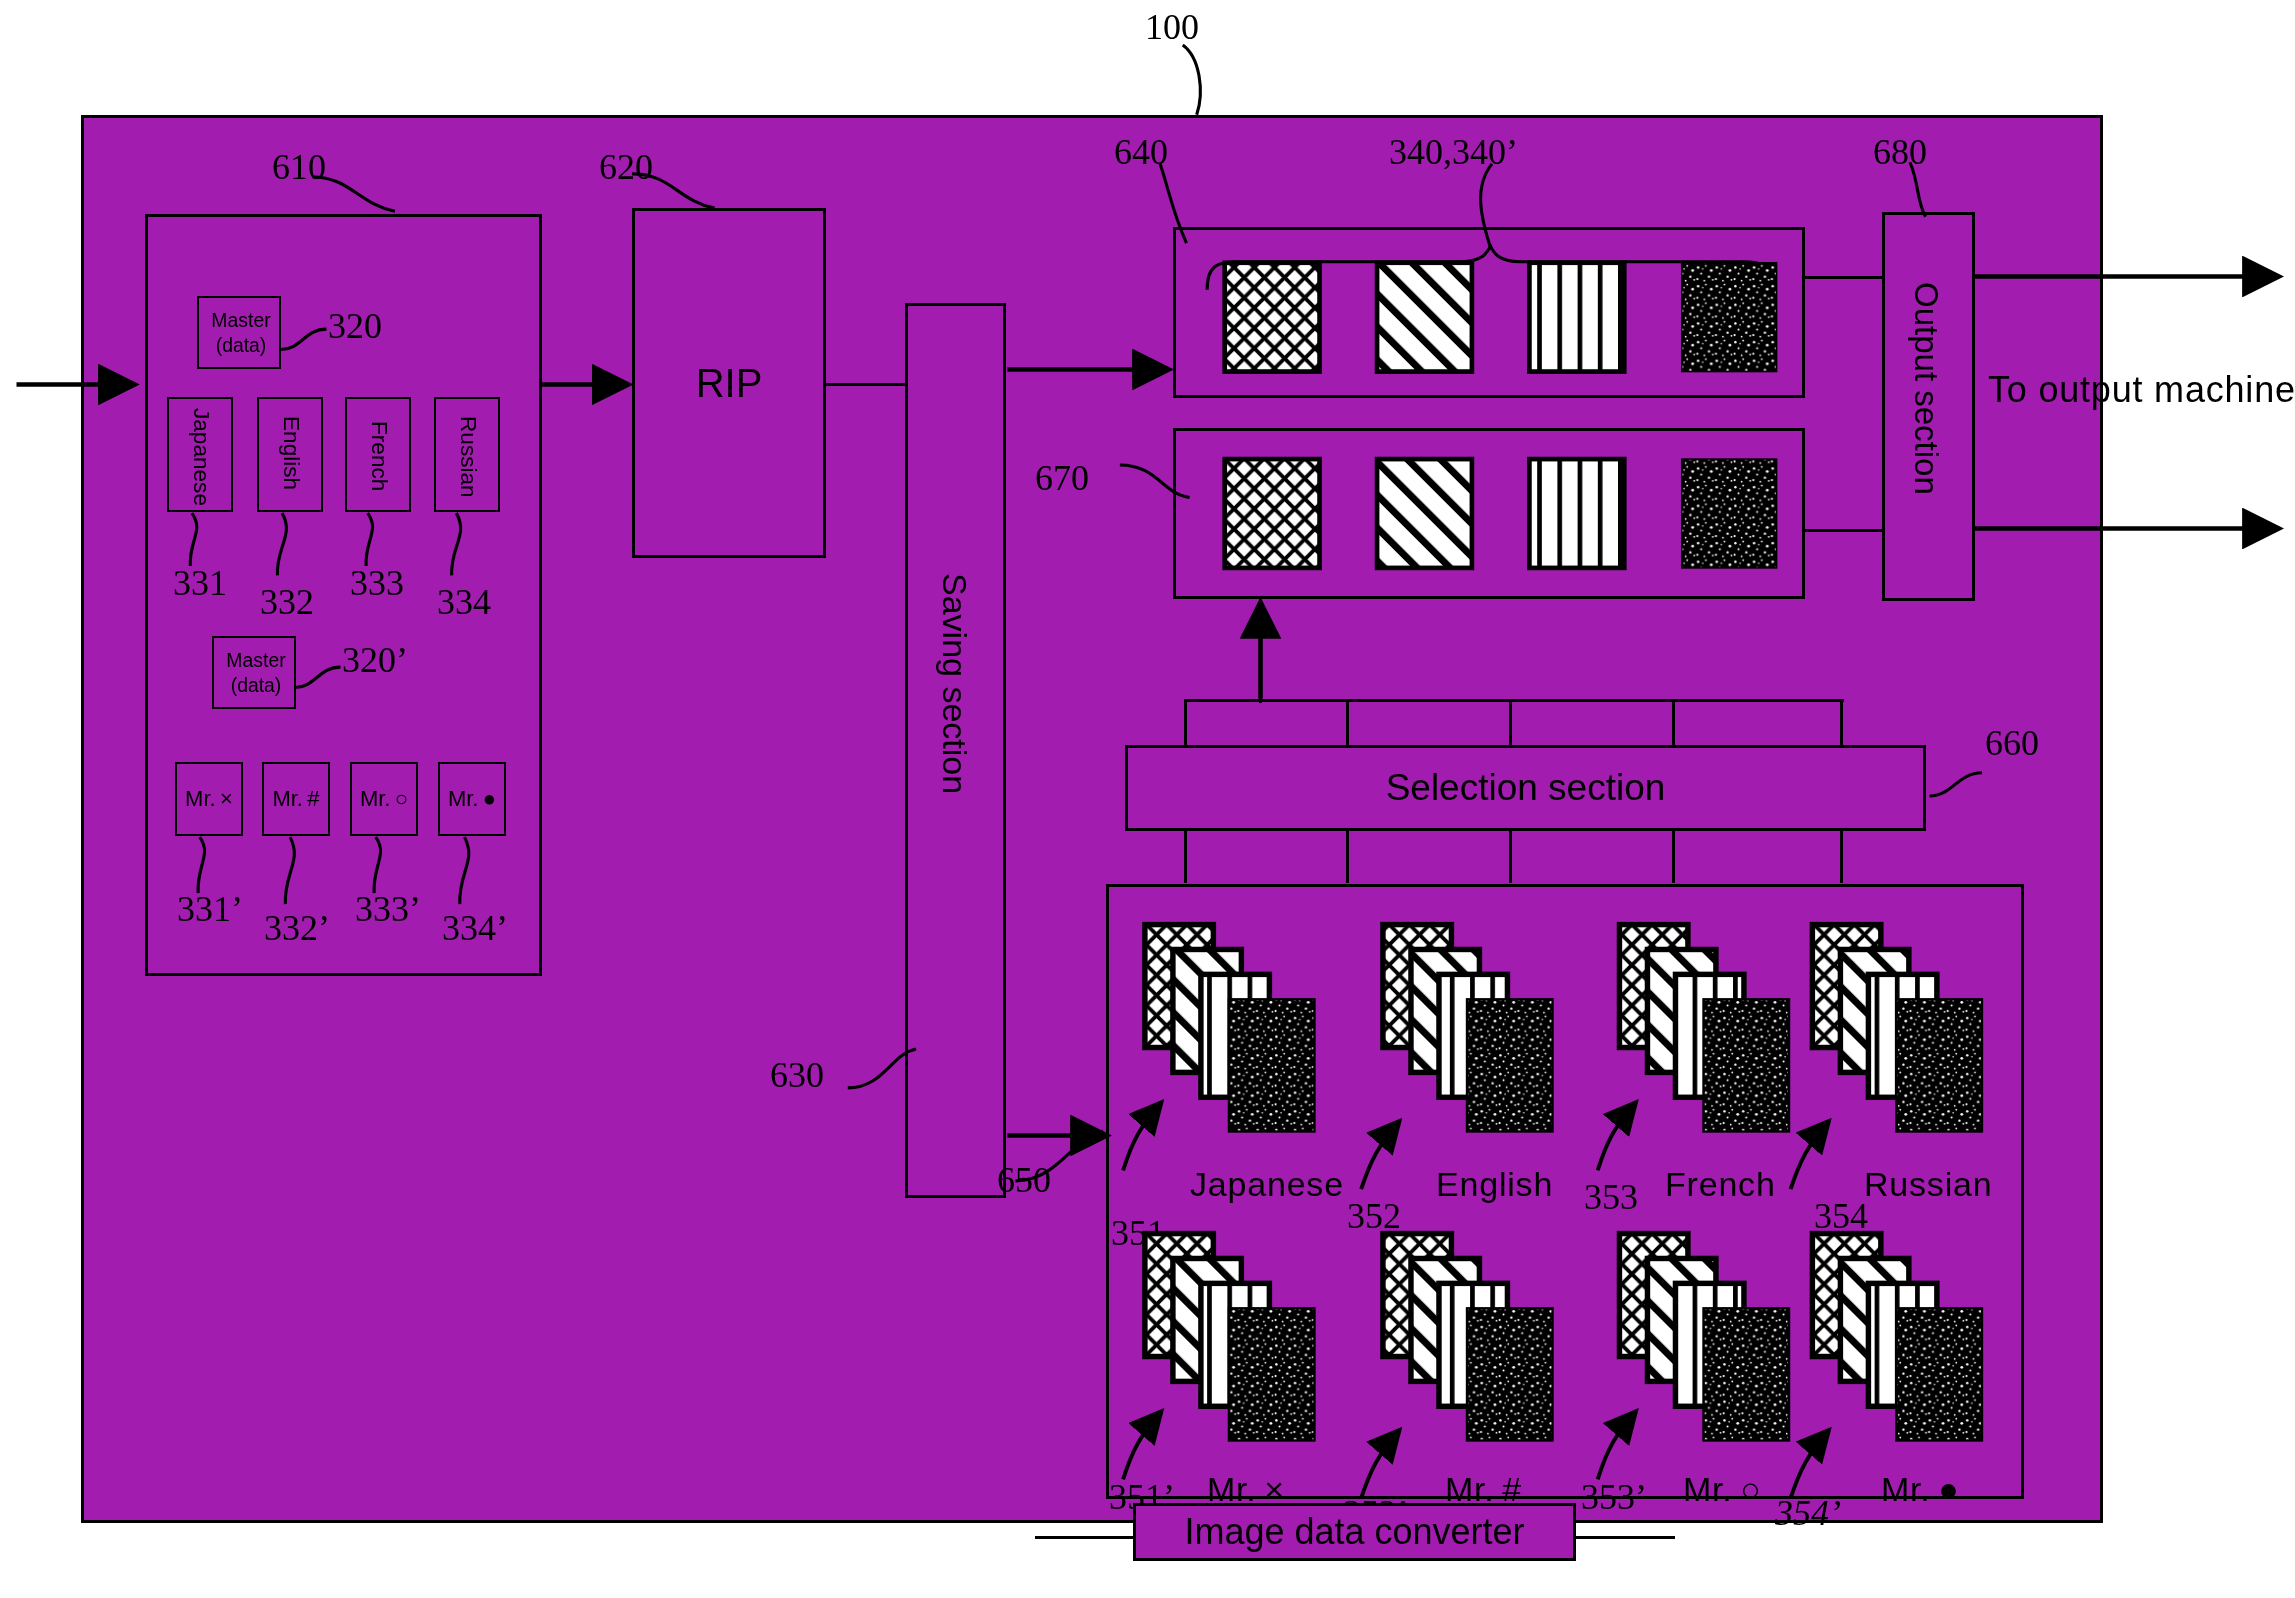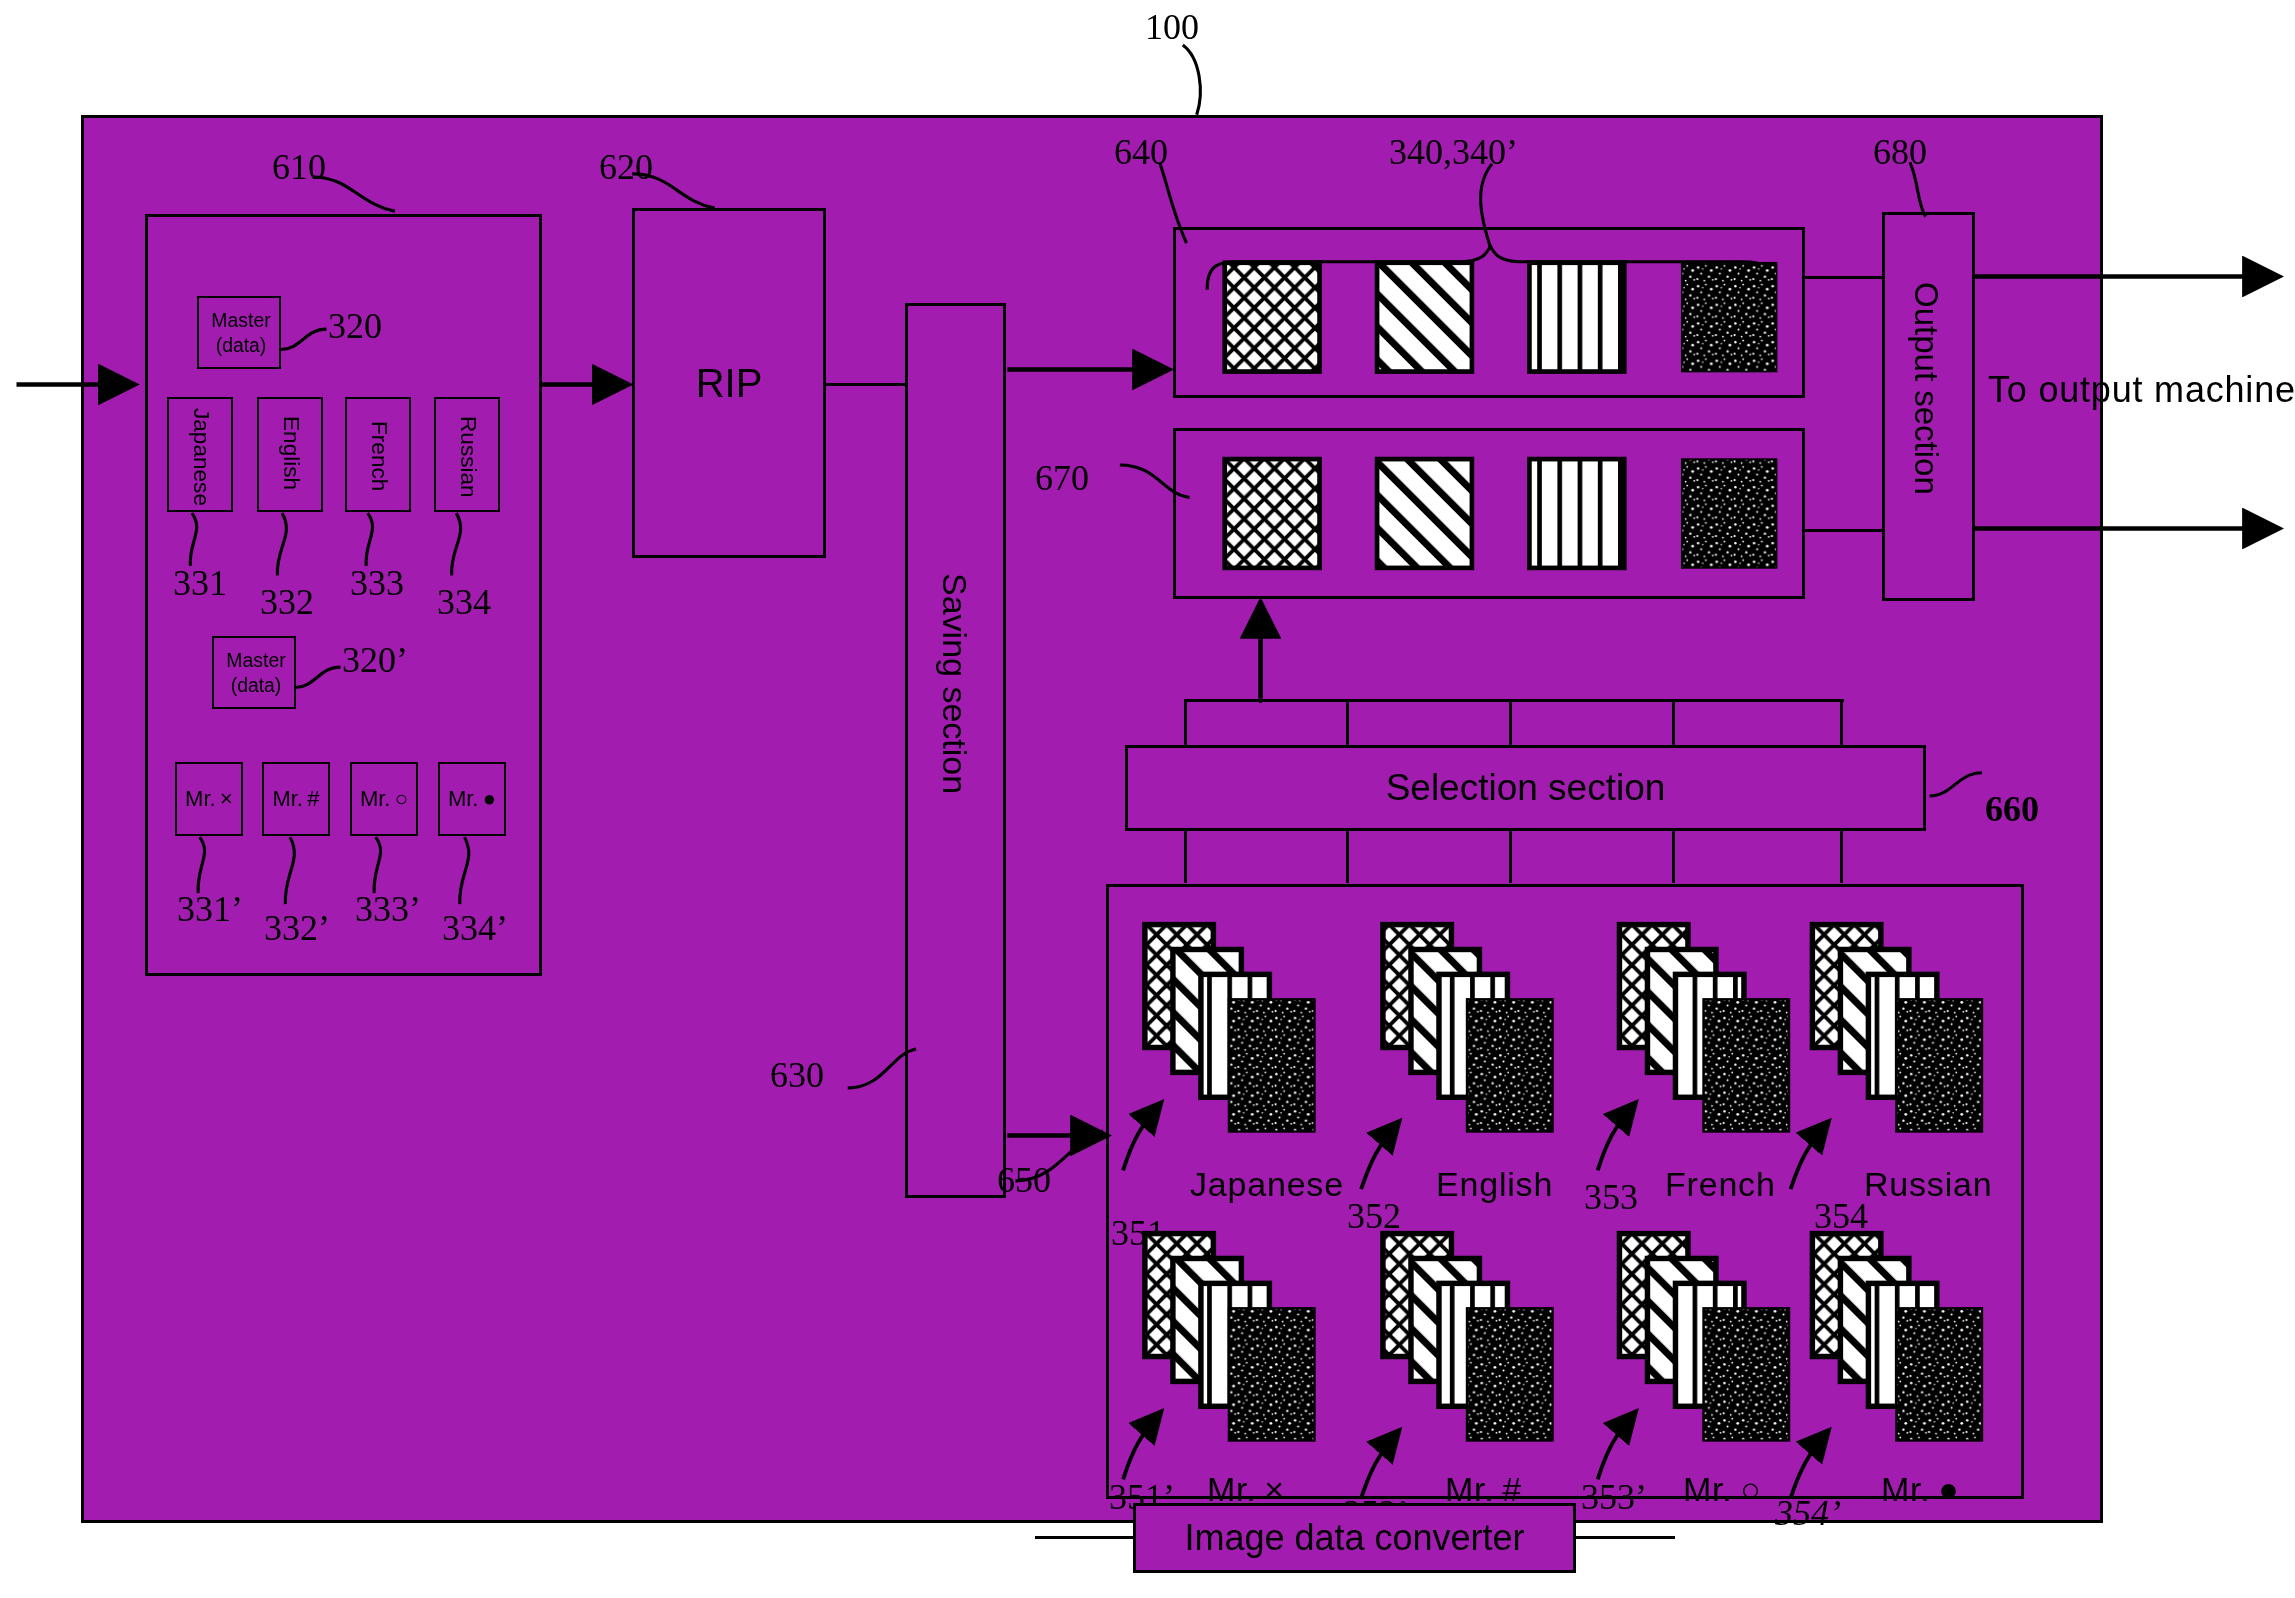--- a/index.html
+++ b/index.html
@@ -216,21 +216,21 @@
 </svg>
 <div class="lbl" style="left:1988px;top:369px;font-size:36px;">To output machine</div>
 
 <div class="box" style="left:1125px;top:745px;width:801px;height:86px;"></div>
 <div class="abs ctr" style="left:1125px;top:745px;width:801px;height:86px;font-size:37px;">
   <span>Selection section</span>
 </div>
 <svg style="left:1926px;top:762px;width:109px;height:54px;" viewBox="0 0 140 70" width="109" height="54">
   <path d="M4 44 C34 44, 40 14, 72 14" stroke="#000" stroke-width="4" fill="none"></path>
 </svg>
-<div class="num" style="left:1985px;top:788px;font-weight:bold;">660</div>
+<div class="num" style="left:1985px;top:722px;">660</div>
 
 <div class="hline" style="left:1184px;top:699px;width:660px;"></div>
 <div class="vline" style="left:1184px;top:699px;height:48px;"></div>
 <div class="vline" style="left:1346px;top:699px;height:48px;"></div>
 <div class="vline" style="left:1509px;top:699px;height:48px;"></div>
 <div class="vline" style="left:1672px;top:699px;height:48px;"></div>
 <div class="vline" style="left:1840px;top:699px;height:48px;"></div>
 <svg style="left:1245px;top:599px;width:31px;height:109px;" viewBox="0 0 40 140" width="31" height="109">
   <line x1="20" y1="128" x2="20" y2="6" stroke="#000" stroke-width="6" marker-end="url(#arw)"></line>
 </svg>
@@ -327,18 +327,18 @@
 
 <div class="num" style="left:1109px;top:1476px;">351’</div>
 <div class="lbl" style="left:1207px;top:1470px;">Mr. ×</div>
 <div class="num" style="left:1343px;top:1492px;">352’</div>
 <div class="lbl" style="left:1445px;top:1470px;">Mr. #</div>
 <div class="num" style="left:1581px;top:1476px;">353’</div>
 <div class="lbl" style="left:1683px;top:1470px;">Mr. ○</div>
 <div class="num" style="left:1775px;top:1492px;font-style:italic;">354’</div>
 <div class="lbl" style="left:1881px;top:1470px;">Mr. ●</div>
 
-<div class="box ctr" style="left:1133px;top:1503px;width:443px;height:70px;font-size:36px;">
+<div class="box ctr" style="left:1133px;top:1503px;width:443px;height:58px;font-size:36px;">
   <span>Image data converter</span>
 </div>
 <div class="hline" style="left:1035px;top:1536px;width:100px;"></div>
 <div class="hline" style="left:1574px;top:1536px;width:101px;"></div>
 
 
 </body></html>

